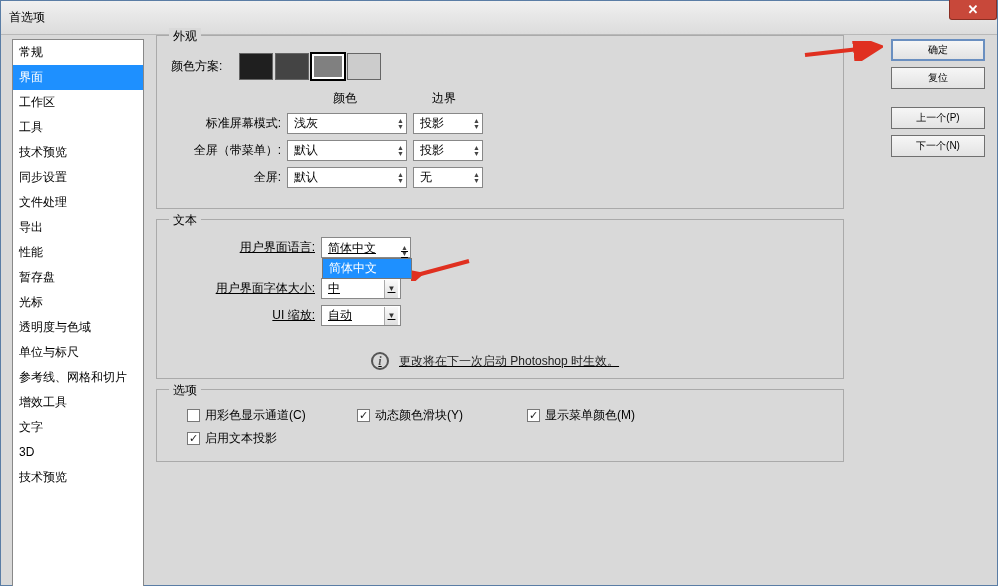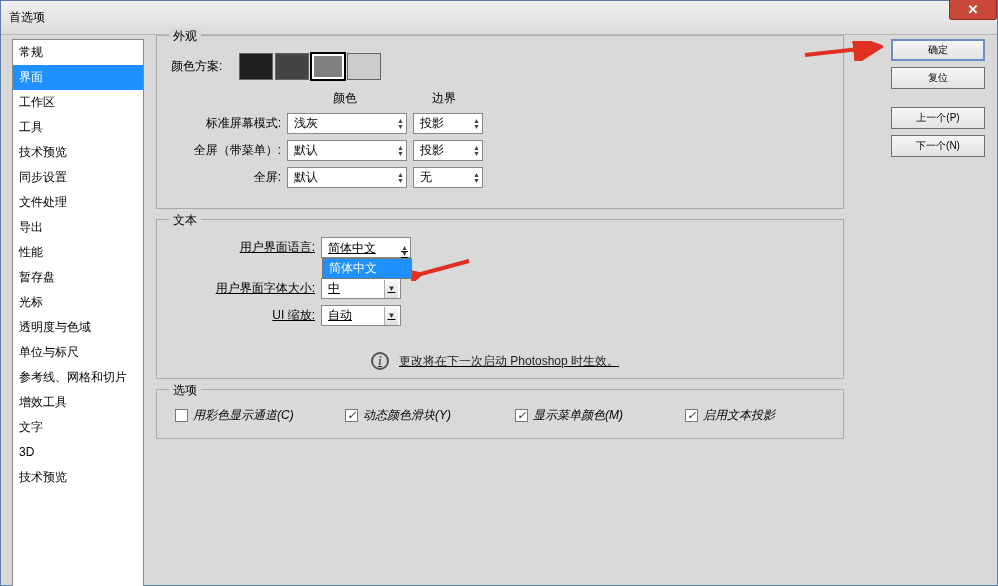--- a/index.html
+++ b/index.html
@@ -33,21 +33,21 @@
 .select-s3 { width: 90px; }
 .select-s4 { width: 80px; }
 .sel-arrows { display: flex; flex-direction: column; font-size: 7px; line-height: 6px; color: #444; }
 .arrow { width: 14px; height: 18px; background: linear-gradient(#fafafa,#e0e0e0); border-left: 1px solid #aaa; display: flex; align-items: center; justify-content: center; font-size: 8px; color: #333; }
 .dropdown-open { position: absolute; left: 0; top: 20px; border: 1px solid #777; background: #fff; width: 90px; z-index: 10; }
 .dropdown-opt { padding: 1px 6px; }
 .dropdown-opt.hl { background: #1e90ff; color: #fff; }
 .info-row { display: flex; align-items: center; margin-top: 26px; margin-left: 200px; }
 .info-icon { width: 18px; height: 18px; border: 2px solid #555; border-radius: 50%; display: flex; align-items: center; justify-content: center; font-family: Georgia, serif; font-style: italic; font-weight: bold; font-size: 12px; color: #555; margin-right: 10px; }
 .info-text { color: #222; }
-.checkbox-grid { display: flex; flex-wrap: wrap; gap: 6px 30px; margin-left: 4px; font-style: italic; }
+.checkbox-grid { display: flex; flex-wrap: wrap; gap: 6px 30px; margin-left: 16px; }
 .cb { display: flex; align-items: center; gap: 5px; min-width: 140px; }
 .cb-box { width: 13px; height: 13px; border: 1px solid #787878; background: #fff; display: flex; align-items: center; justify-content: center; font-size: 11px; line-height: 1; color: #1a1a1a; }
 .right-buttons { position: absolute; right: 12px; top: 12px; width: 94px; display: flex; flex-direction: column; gap: 6px; }
 .btn { height: 22px; border: 1px solid #707070; background: linear-gradient(#f6f6f6,#e3e3e3); display: flex; align-items: center; justify-content: center; font-size: 10px; cursor: default; }
 .btn:first-child { border: 2px solid #6a8fc0; }
 .right-buttons .spacer { height: 6px; }
 .arrow-red { position: absolute; pointer-events: none; }
 .arrow-red svg { display: block; }
 </style>
 </head>

